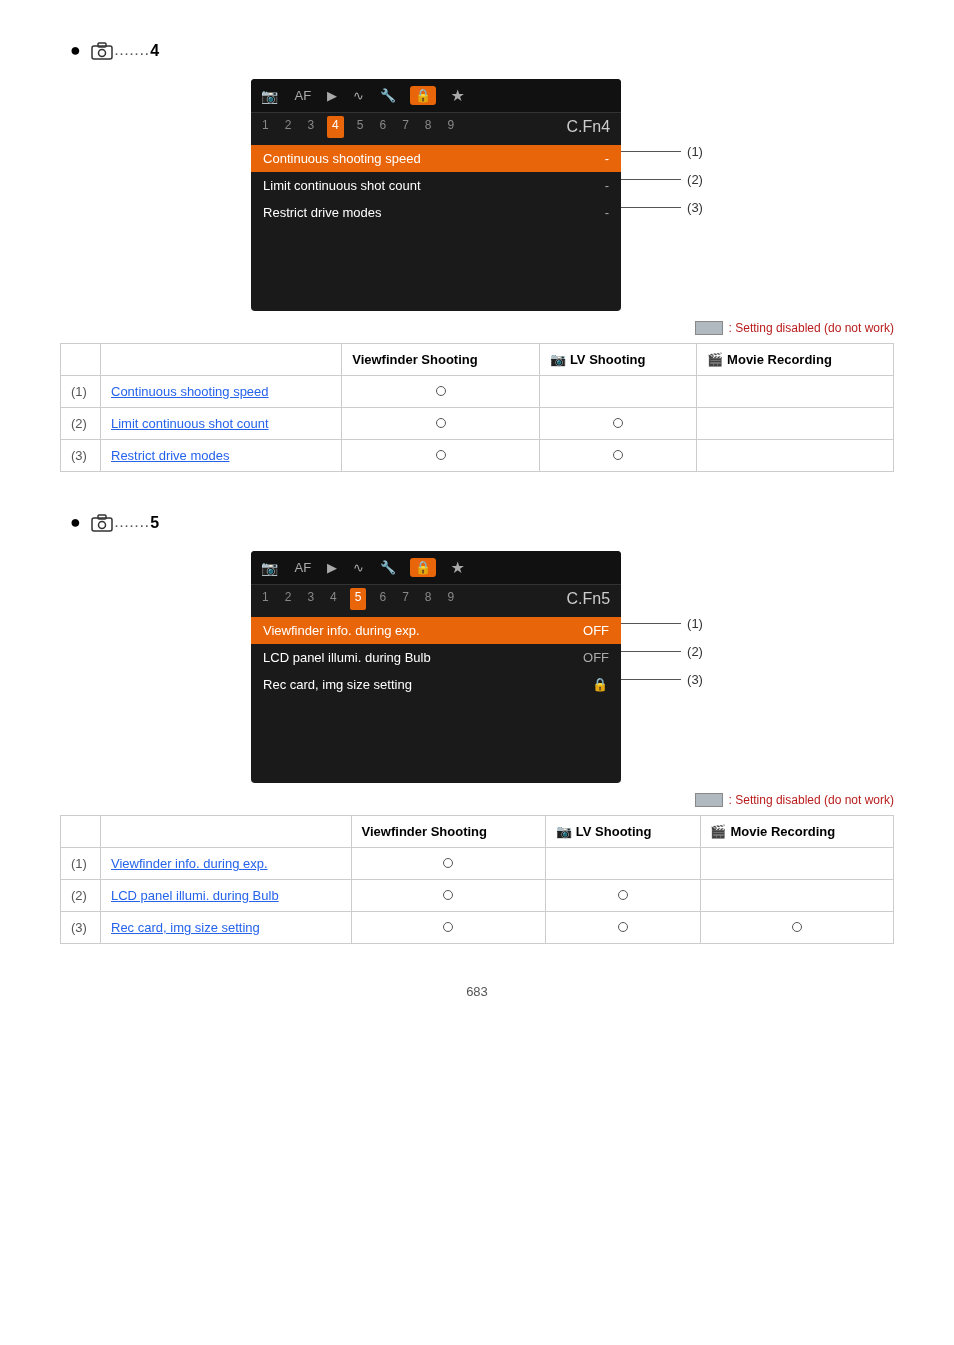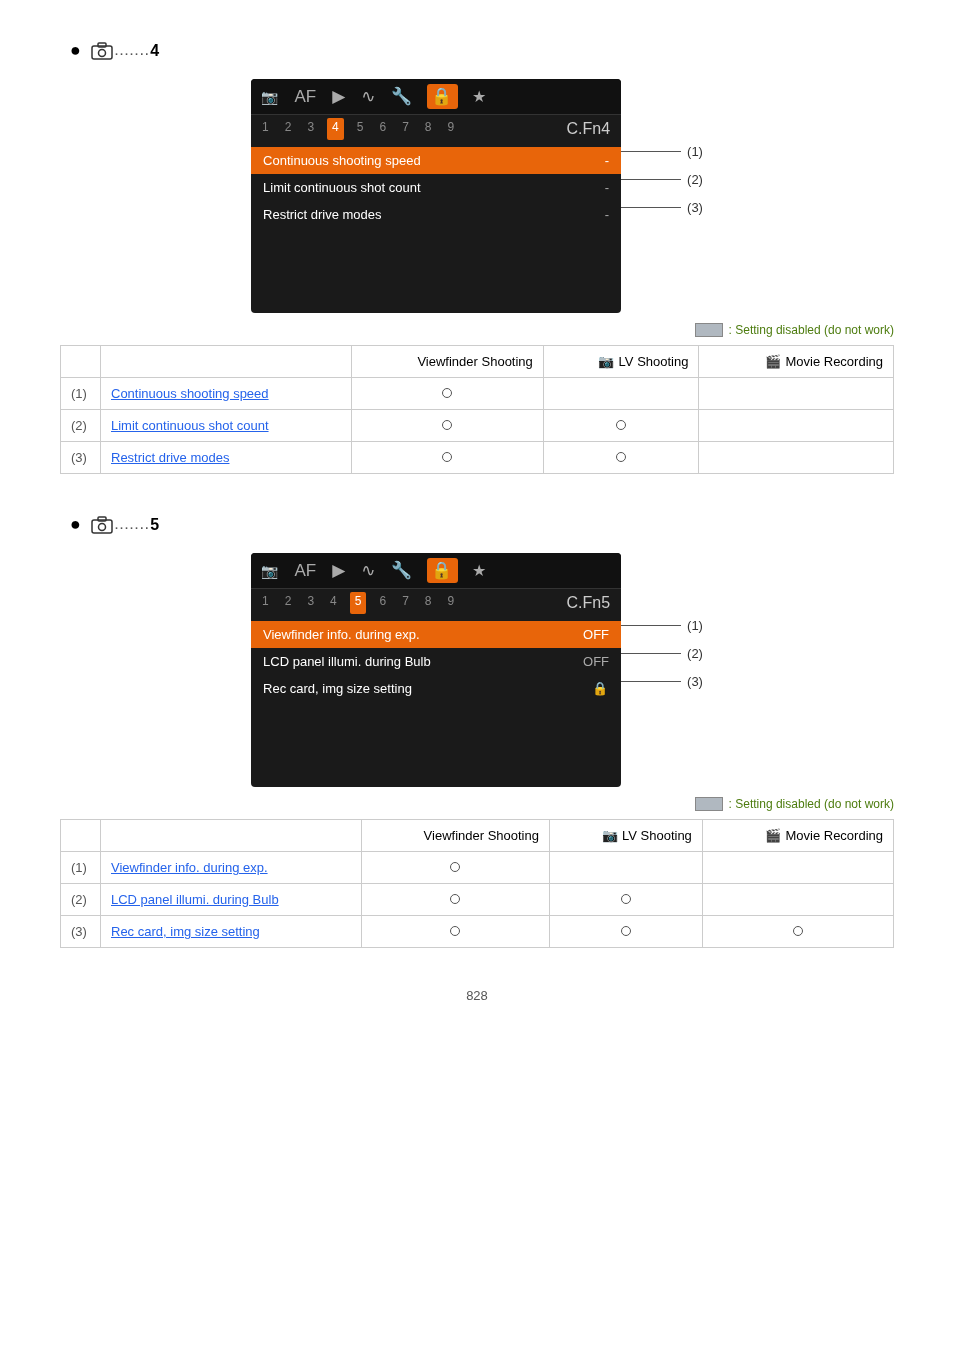--- a/index.html
+++ b/index.html
@@ -34,21 +34,21 @@
       background: #111;
       display: flex;
       align-items: center;
       padding: 4px 8px;
       gap: 12px;
       border-bottom: 1px solid #333;
     }
 
     .menu-tab {
       color: #aaa;
-      font-size: 17px;
+      font-size: 13px;
       padding: 3px 2px;
       cursor: pointer;
     }
 
     .menu-tab-icon {
       font-size: 14px;
     }
 
     .menu-tab.orange-bg {
       background: #e8650a;
@@ -110,44 +110,44 @@
     }
 
     
     .legend-row {
       display: flex;
       justify-content: flex-end;
       align-items: center;
       gap: 6px;
       margin-bottom: 8px;
       font-size: 12px;
-      color: #4d7c0f;
+      color: #b91c1c;
     }
 
     .legend-box {
       width: 28px;
       height: 14px;
       background: #b0b8c0;
       border: 1px solid #888;
     }
 
     
     .info-table {
       width: 100%;
       border-collapse: collapse;
       margin-bottom: 10px;
       font-size: 13px;
     }
 
     .info-table th {
       border: 1px solid #ccc;
       padding: 8px 10px;
-      text-align: right;
+      text-align: left;
       background: #fff;
-      font-weight: normal;
+      font-weight: bold;
       font-size: 13px;
     }
 
     .info-table td {
       border: 1px solid #ccc;
       padding: 8px 10px;
       text-align: center;
       color: #333;
     }
 
@@ -513,14 +513,14 @@
         </td>
         <td><span class="circle"></span></td>
         <td><span class="circle"></span></td>
         <td><span class="circle"></span></td>
       </tr>
     </tbody>
   </table>
 </div>
 
 <div class="page-num">
-  <span>828</span>
+  <span>683</span>
 </div>
 
 </body></html>

